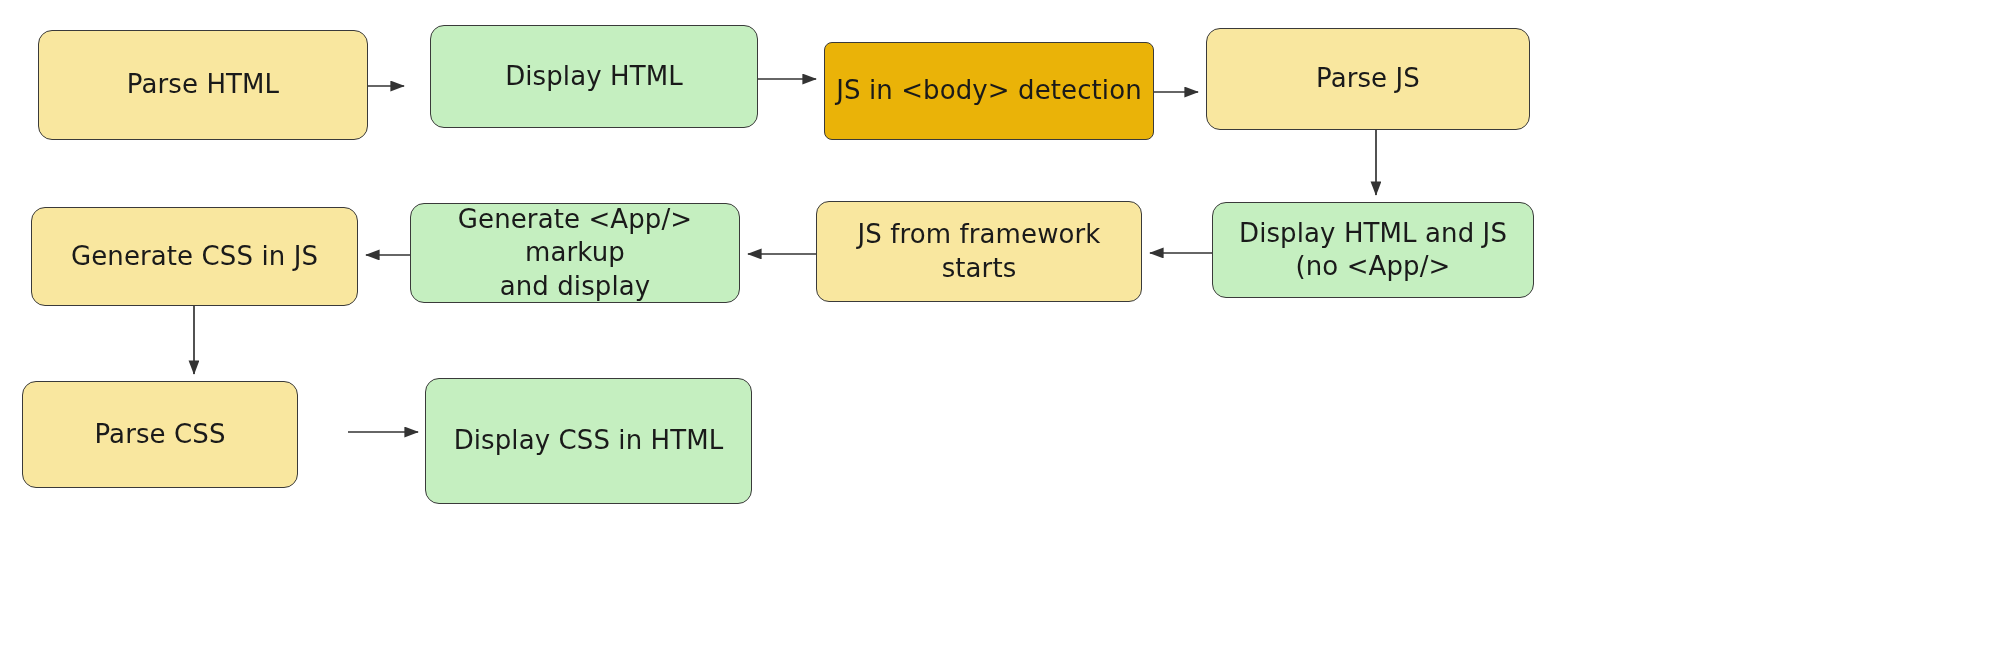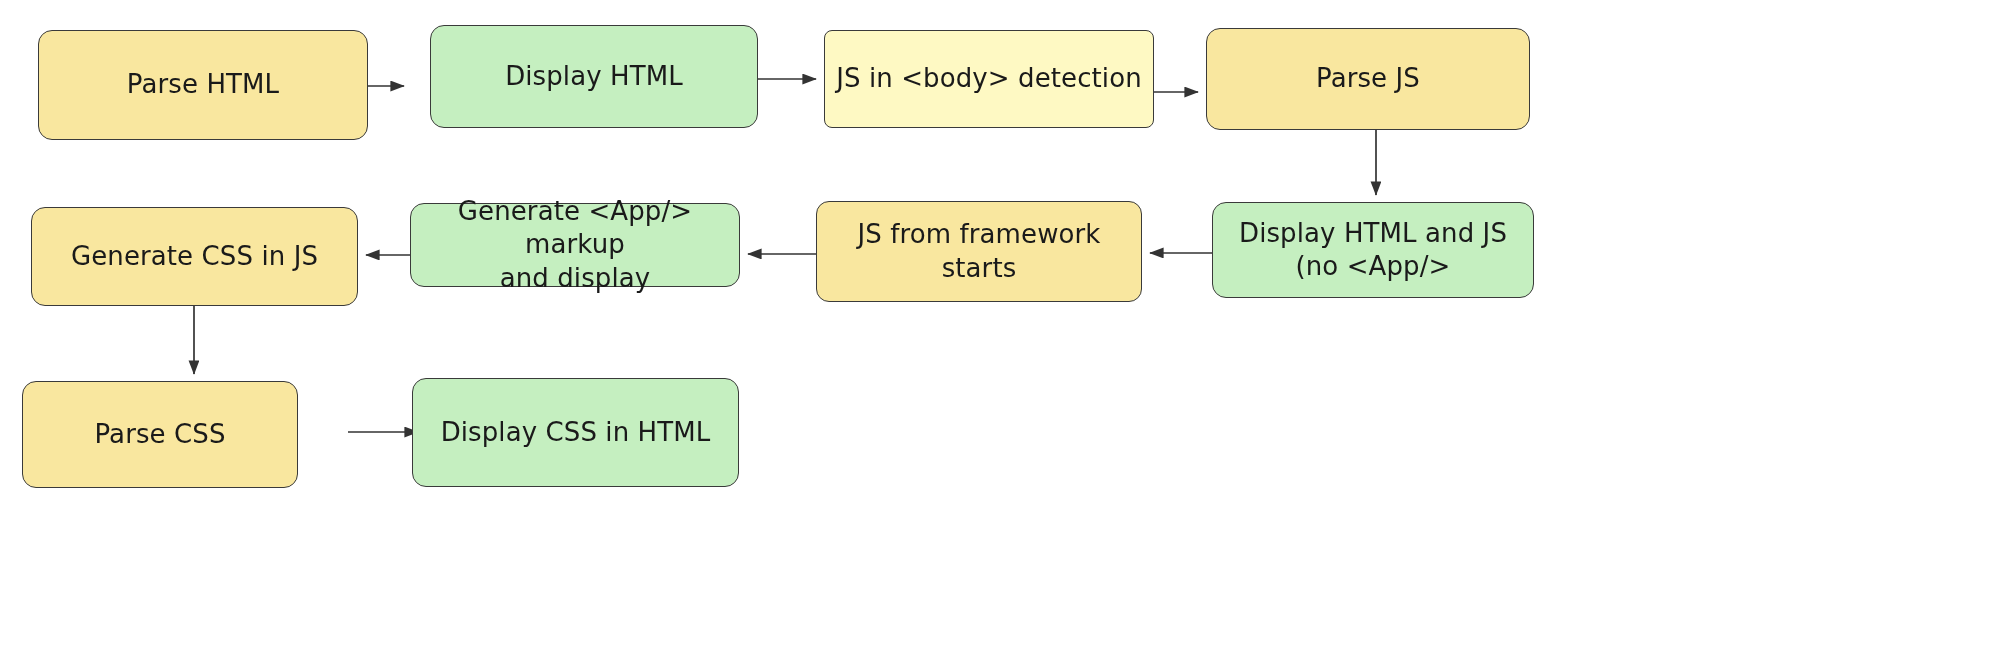--- a/index.html
+++ b/index.html
@@ -27,21 +27,21 @@
     text-align: center;
     color: #1a1a1a;
     font-size: 26px;
     line-height: 1.28;
     letter-spacing: 0.1px;
     padding: 4px 10px;
     white-space: pre-line;
   }
   .fill-yellow { background: #f9e79f; }
   .fill-green  { background: #c5efc0; }
-  .fill-blue   { background: #fef9c3; }
+  .fill-blue   { background: #eab308; margin-top: 12px; }
   .r-sharp { border-radius: 8px; }
   .edges {
     position: absolute;
     left: 0;
     top: 0;
     width: 2000px;
     height: 660px;
     pointer-events: none;
   }
 </style>
@@ -76,22 +76,22 @@
 
   <div class="node fill-blue r-sharp" style="left:824px; top:30px; width:330px; height:98px;">JS in &lt;body&gt; detection</div>
 
   <div class="node fill-green" style="left:1212px; top:202px; width:322px; height:96px;">Display HTML and JS
 (no &lt;App/&gt;</div>
 
   <div class="node fill-yellow" style="left:1206px; top:28px; width:324px; height:102px;">Parse JS</div>
 
   <div class="node fill-yellow" style="left:816px; top:201px; width:326px; height:101px;border-radius:13px;">JS from framework starts</div>
 
-  <div class="node fill-green" style="left:410px; top:203px; width:330px; height:84px;">Generate &lt;App/&gt; markup
+  <div class="node fill-green" style="left:410px; top:203px; width:330px; height:100px;">Generate &lt;App/&gt; markup
 and display</div>
 
   <div class="node fill-yellow" style="left:31px; top:207px; width:327px; height:99px;">Generate CSS in JS</div>
 
   <div class="node fill-yellow" style="left:22px; top:381px; width:276px; height:107px;">Parse CSS</div>
 
-  <div class="node fill-green" style="left:412px; top:378px; width:327px; height:109px;">Display CSS in HTML</div>
+  <div class="node fill-green" style="left:425px; top:378px; width:327px; height:126px;">Display CSS in HTML</div>
 
 </div>
 
 </body></html>

